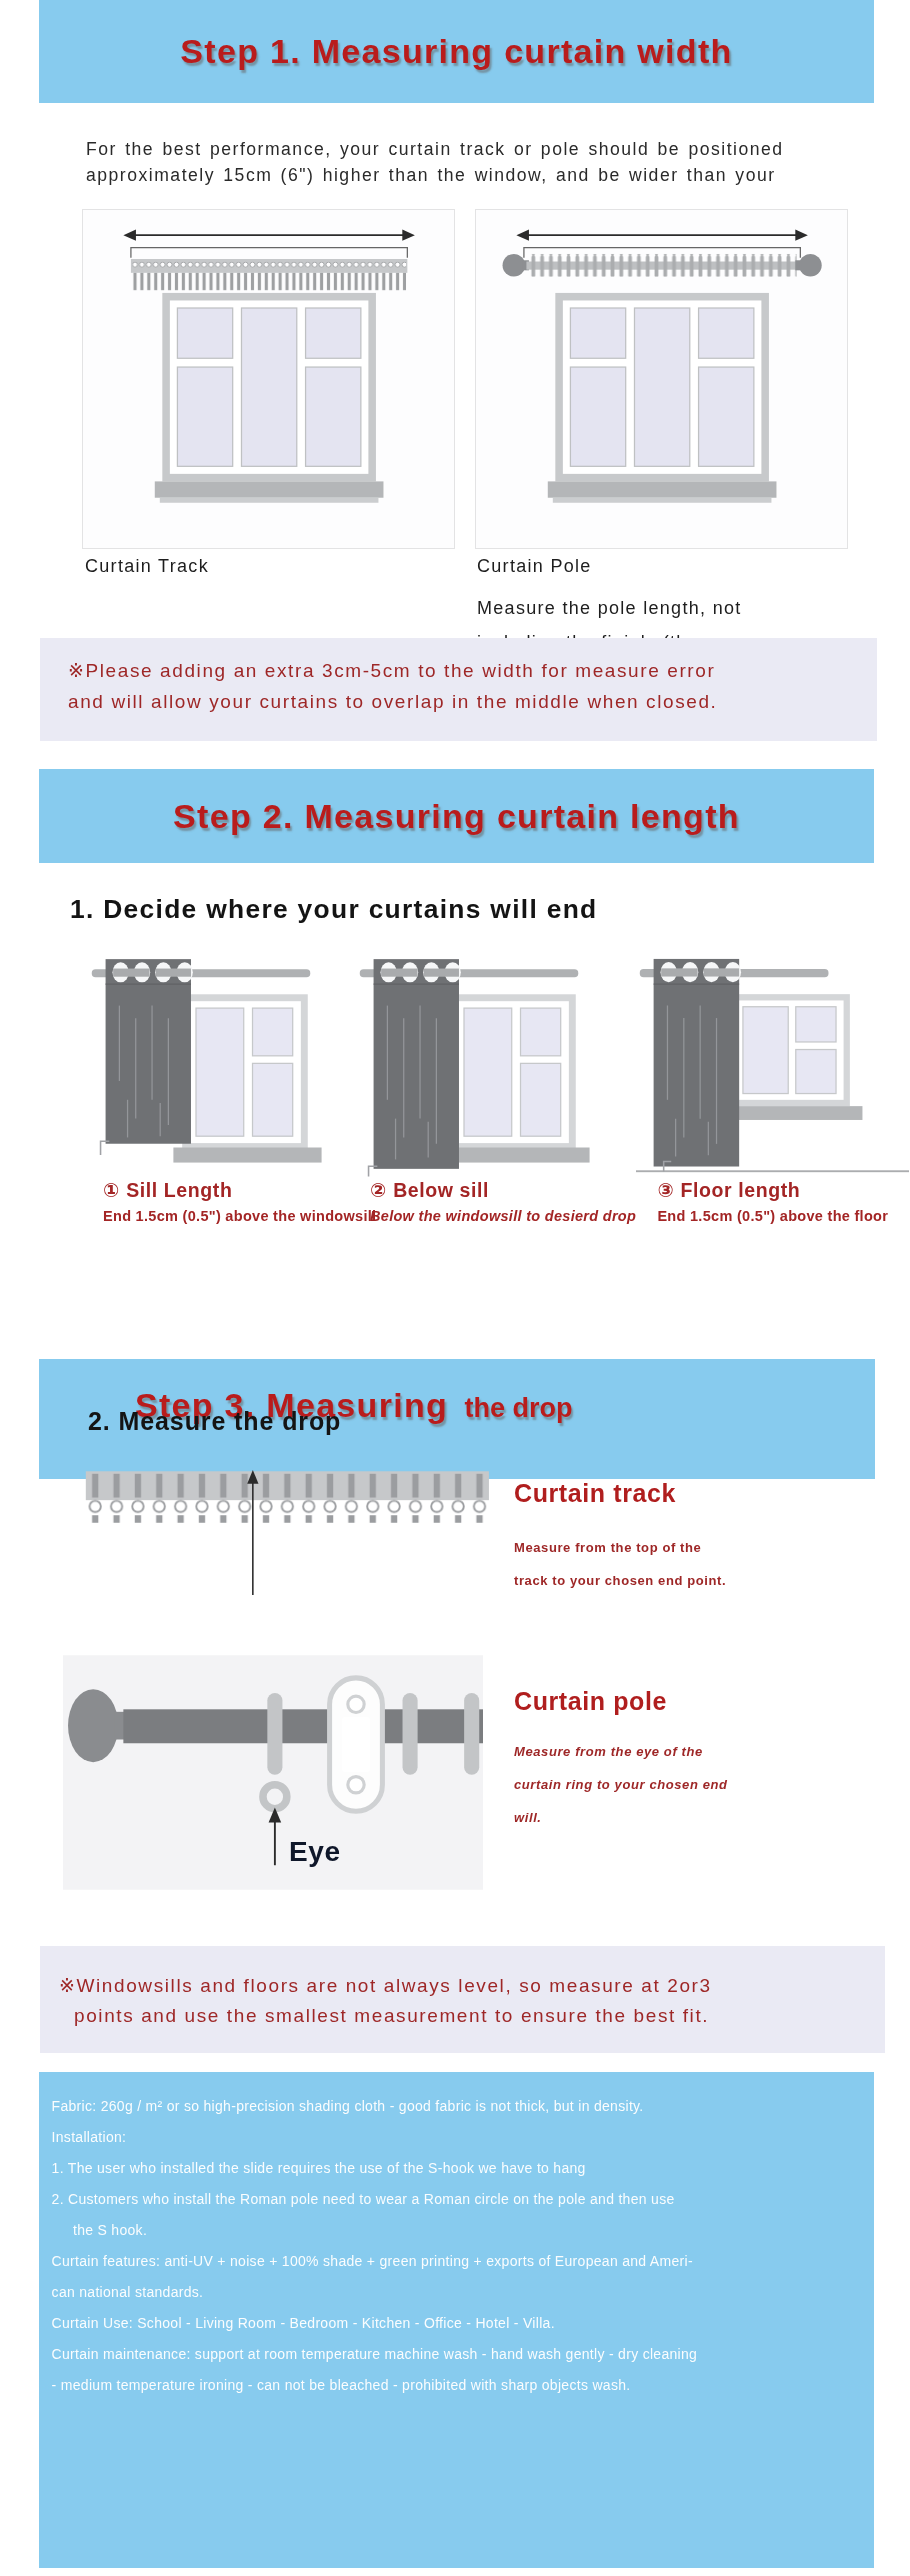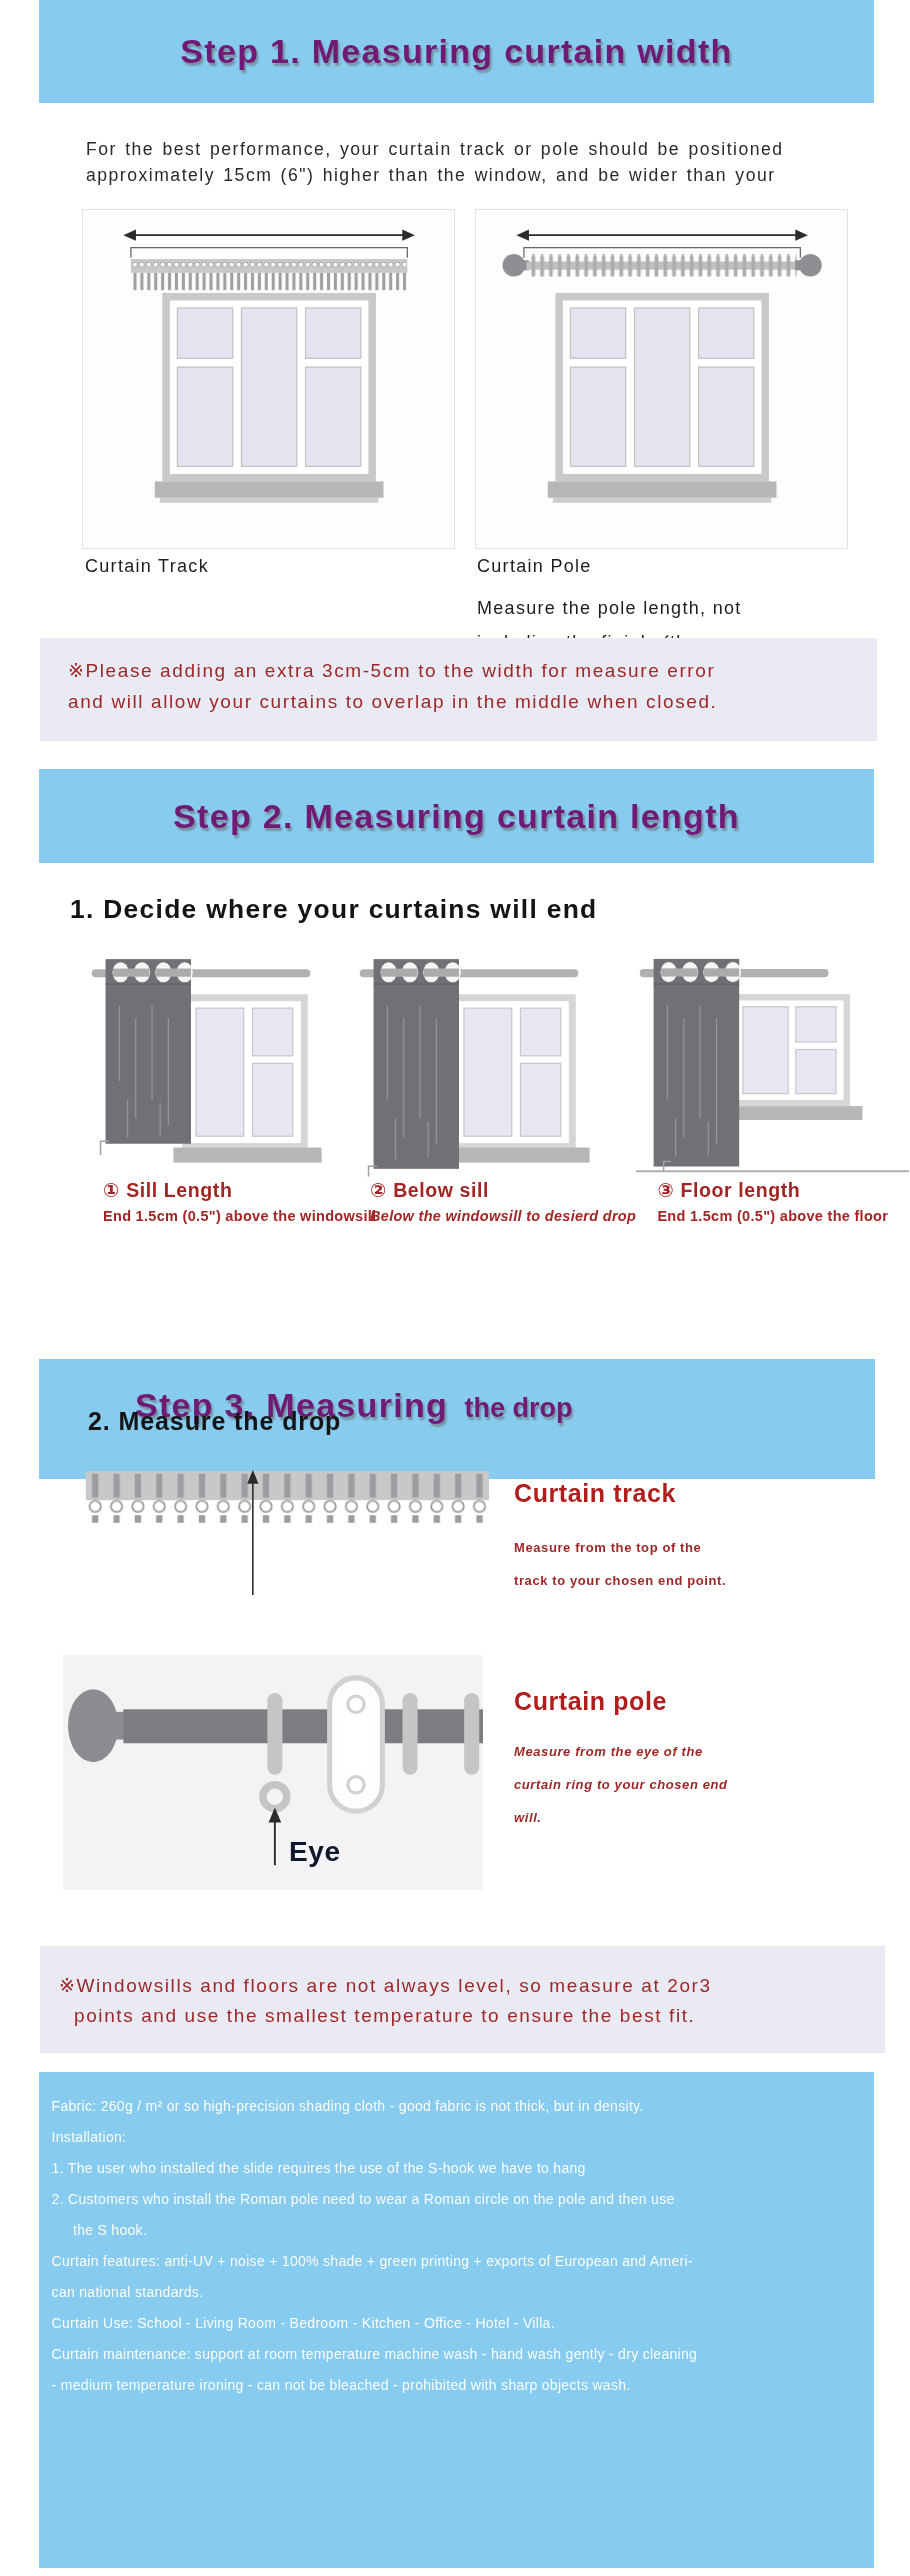--- a/index.html
+++ b/index.html
@@ -7,21 +7,21 @@
     --note_bg:#EAEAF4;
     --heading_red:#B01E1E;
     --maroon:#9E2727;
     --label_red:#A32525;
     --text_dark:#222222;
   }
   html,body{margin:0;padding:0;background:#fff;}
   .page{position:relative;width:910px;height:2576px;background:#ffffff;overflow:hidden;
         font-family:"Liberation Sans","DejaVu Sans",sans-serif;}
   .abs{position:absolute;}
-  .banner{left:39px;width:835px;background:var(--banner_blue);color:#701a75;
+  .banner{left:39px;width:835px;background:var(--banner_blue);color:#b91c1c;
           font-weight:bold;font-size:34px;letter-spacing:1.3px;text-align:center;
           text-shadow:1.9px 2.5px 1.9px rgba(100,100,100,.55);white-space:nowrap;}
   .banner-sub{font-size:27px;letter-spacing:0;margin-left:16.4px;}
   .intro{left:86px;top:136px;width:792px;font-size:17.6px;letter-spacing:1.5px;
          word-spacing:1.9px;color:#2a2a2a;line-height:26px;white-space:nowrap;}
   .diagram-box{top:209px;width:371px;height:338px;border:0.6px solid #E3E3E4;background:#FDFDFE;}
   .mlabel{font-size:18px;letter-spacing:1.3px;color:#1e1e1e;white-space:nowrap;}
   .mlabel .title{margin-bottom:14px;}
   .mlabel .desc{line-height:34px;}
   .noteband{background:var(--note_bg);color:var(--maroon);font-size:19px;letter-spacing:1.6px;
@@ -281,21 +281,21 @@
     <div class="red-title">Curtain pole</div>
     <div class="red-desc" style="margin-top:19px;font-style:italic;">
       <div>Measure from the eye of the</div>
       <div>curtain ring to your chosen end</div>
       <div>will.</div>
     </div>
   </div>
 
   <div class="abs noteband" style="left:40px;top:1946px;width:845px;height:107px;box-sizing:border-box;padding:25px 0 0 19px;line-height:30px;">
     <div>※Windowsills and floors are not always level, so measure at 2or3</div>
-    <div style="padding-left:15px;">points and use the smallest temperature to ensure the best fit.</div>
+    <div style="padding-left:15px;">points and use the smallest measurement to ensure the best fit.</div>
   </div>
 
   <div class="abs footer">
     <div>Fabric: 260g / m² or so high-precision shading cloth - good fabric is not thick, but in density.</div>
     <div>Installation:</div>
     <div>1. The user who installed the slide requires the use of the S-hook we have to hang</div>
     <div>2. Customers who install the Roman pole need to wear a Roman circle on the pole and then use</div>
     <div class="indent">the S hook.</div>
     <div>Curtain features: anti-UV + noise + 100% shade + green printing + exports of European and Ameri-</div>
     <div>can national standards.</div>

